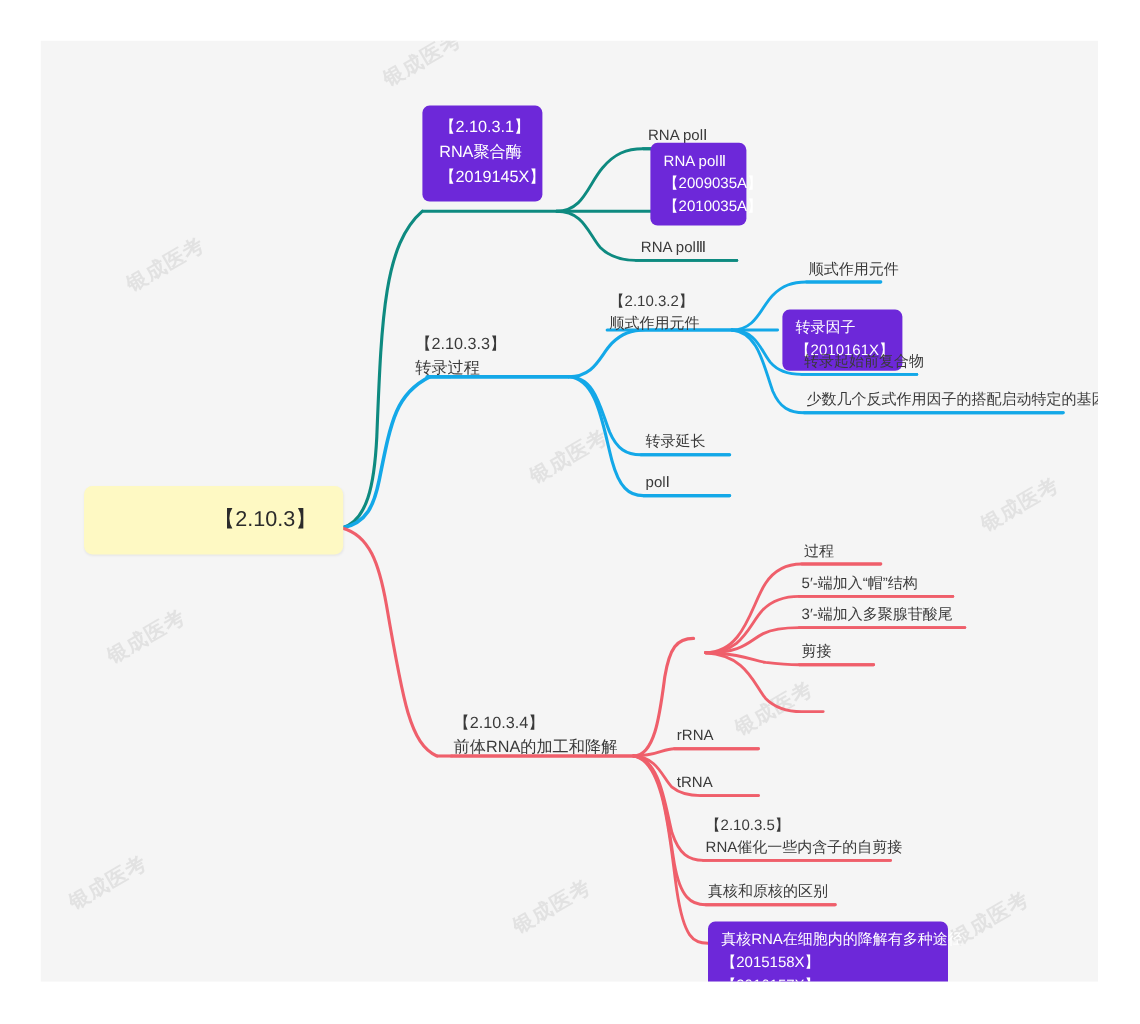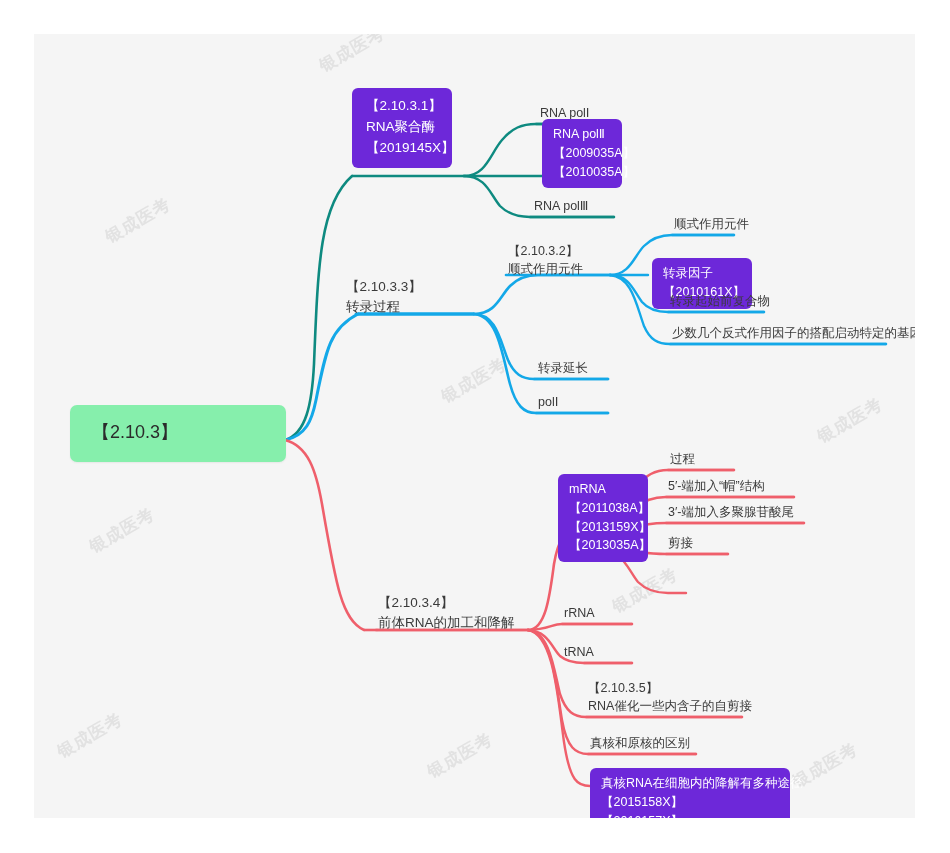--- a/index.html
+++ b/index.html
@@ -43,24 +43,24 @@
     position: absolute;
     left: 0; top: 0;
   }
   .node {
     position: absolute;
     box-sizing: border-box;
     white-space: nowrap;
   }
   
   .root-node {
-    background: #86efac;
+    background: #fef9c3;
     border-radius: 7px;
     padding: 14px 22px 16px 22px;
-    text-align: left;
+    text-align: right;
     color: #2b2b2b;
     font-size: 18px;
     line-height: 1.5;
     box-shadow: 0 1px 2px rgba(0,0,0,0.06);
   }
   
   .text-node {
     color: #3a3a3a;
     font-size: 12.5px;
     line-height: 1.45;
@@ -230,26 +230,20 @@
 
   <div class="node text-node" style="left:502px; top:325px;">转录延长</div>
 
   <div class="node text-node" style="left:502px; top:359px;">polⅠ</div>
 
   <div class="node text-node big" style="left:342px; top:559px;">
     <span class="ln">【2.10.3.4】</span>
     <span class="ln">前体RNA的加工和降解</span>
   </div>
 
-  <div class="node box-node" style="left:524px; top:440px; width:90px;">
-    <span class="ln">mRNA</span>
-    <span class="ln">【2011038A】</span>
-    <span class="ln">【2013159X】</span>
-    <span class="ln">【2013035A】</span>
-  </div>
 
   <div class="node text-node" style="left:634px; top:416px;">过程</div>
 
   <div class="node text-node" style="left:632px; top:443px;">5′-端加入“帽”结构</div>
 
   <div class="node text-node" style="left:632px; top:469px;">3′-端加入多聚腺苷酸尾</div>
 
   <div class="node text-node" style="left:632px; top:500px;">剪接</div>
 
 

